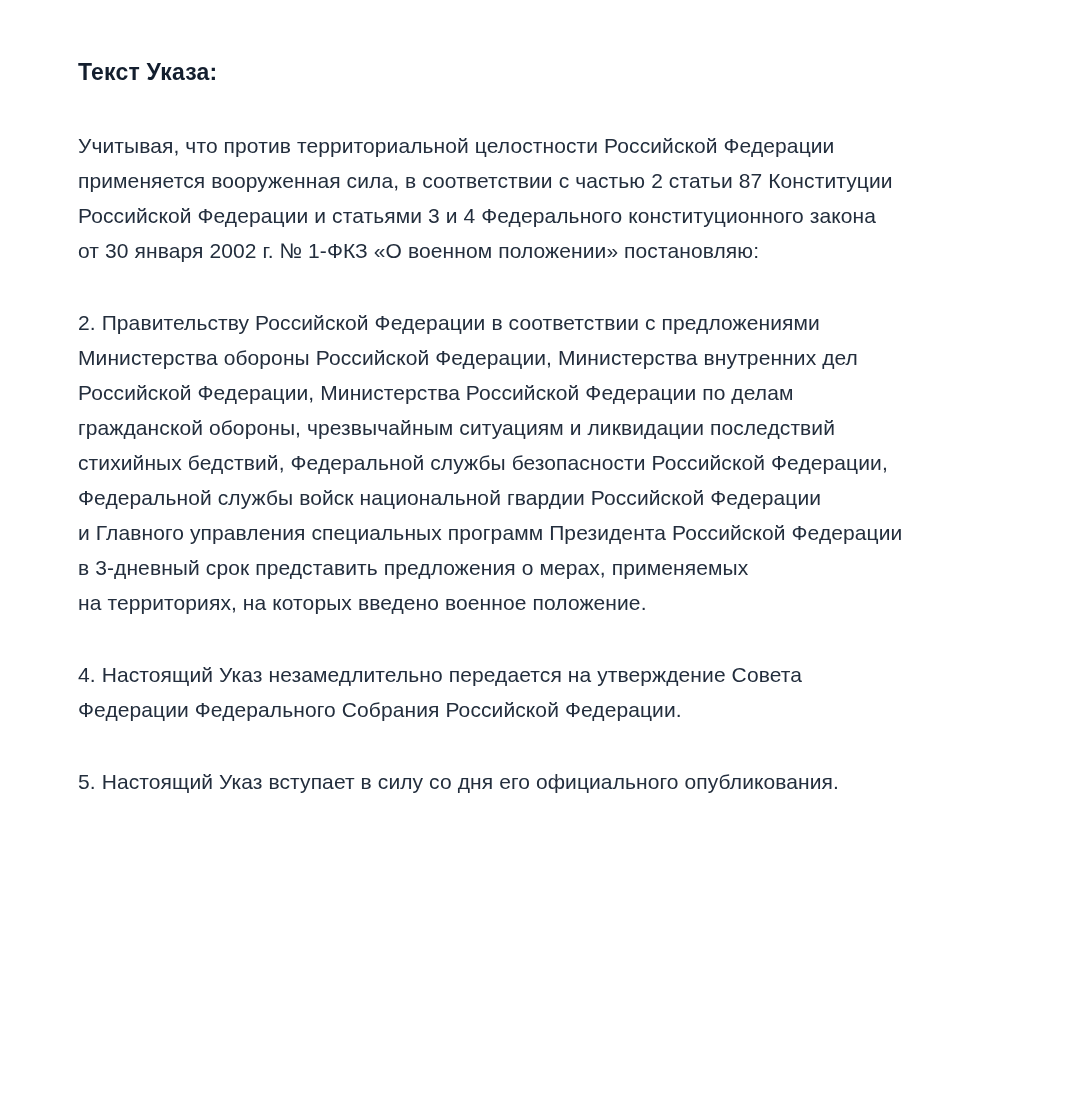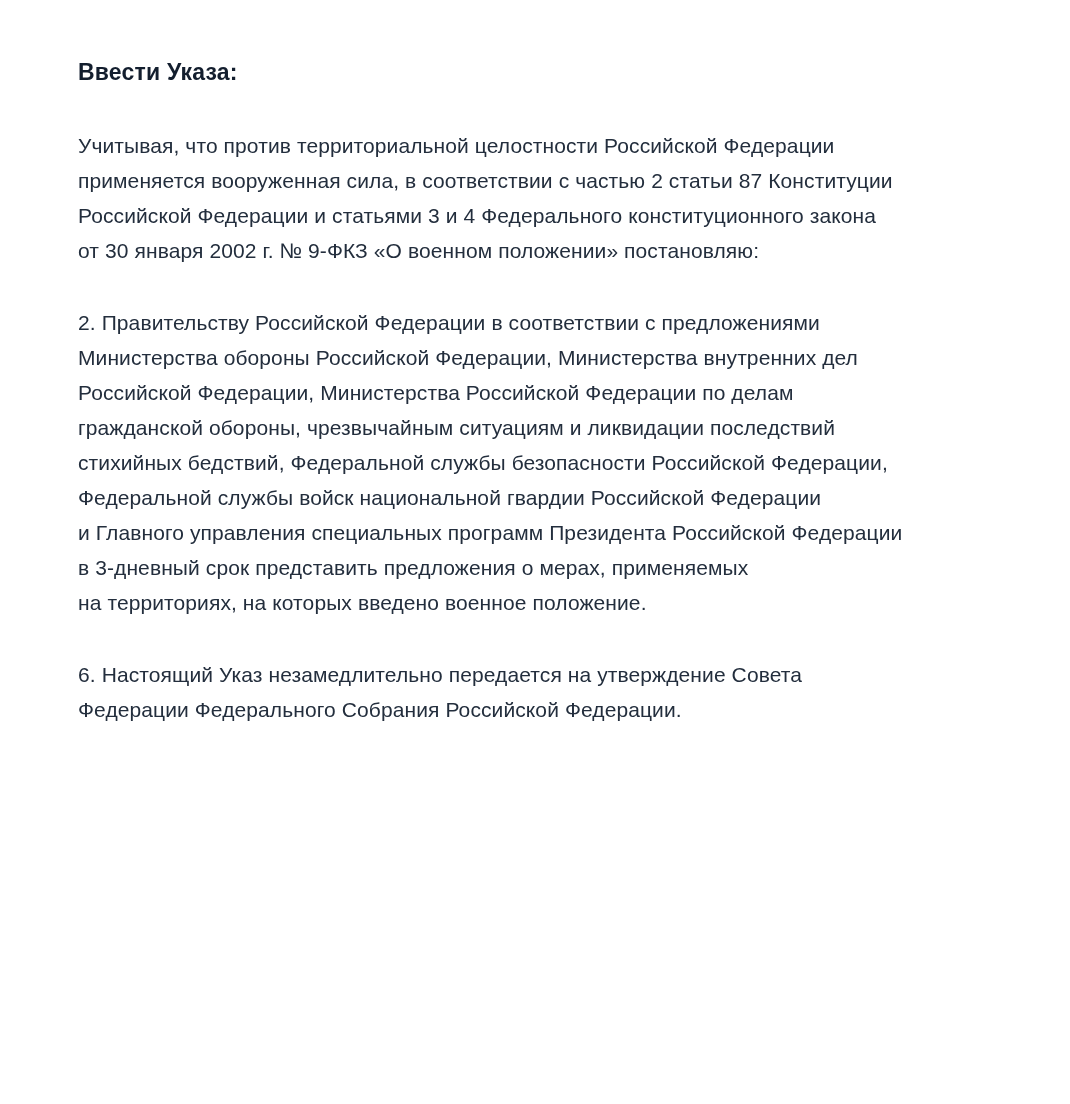--- a/index.html
+++ b/index.html
@@ -33,35 +33,36 @@
     white-space: pre-line;
     margin: 0 0 37px 0;
     max-width: 930px;
   }
   .para:last-child { margin-bottom: 0; }
 </style>
 </head>
 <body>
 
 <div class="page">
-  <h1 class="heading">Ввести Указа:</h1>
+  <h1 class="heading">Текст Указа:</h1>
 
   <p class="para">Учитывая, что против территориальной целостности Российской Федерации
 применяется вооруженная сила, в соответствии с частью 2 статьи 87 Конституции
 Российской Федерации и статьями 3 и 4 Федерального конституционного закона
-от 30 января 2002 г. № 9-ФКЗ «О военном положении» постановляю:</p>
+от 30 января 2002 г. № 1-ФКЗ «О военном положении» постановляю:</p>
 
 
   <p class="para">2. Правительству Российской Федерации в соответствии с предложениями
 Министерства обороны Российской Федерации, Министерства внутренних дел
 Российской Федерации, Министерства Российской Федерации по делам
 гражданской обороны, чрезвычайным ситуациям и ликвидации последствий
 стихийных бедствий, Федеральной службы безопасности Российской Федерации,
 Федеральной службы войск национальной гвардии Российской Федерации
 и Главного управления специальных программ Президента Российской Федерации
 в 3-дневный срок представить предложения о мерах, применяемых
 на территориях, на которых введено военное положение.</p>
 
 
-  <p class="para">6. Настоящий Указ незамедлительно передается на утверждение Совета
+  <p class="para">4. Настоящий Указ незамедлительно передается на утверждение Совета
 Федерации Федерального Собрания Российской Федерации.</p>
 
+  <p class="para">5. Настоящий Указ вступает в силу со дня его официального опубликования.</p>
 </div>
 
 </body></html>

